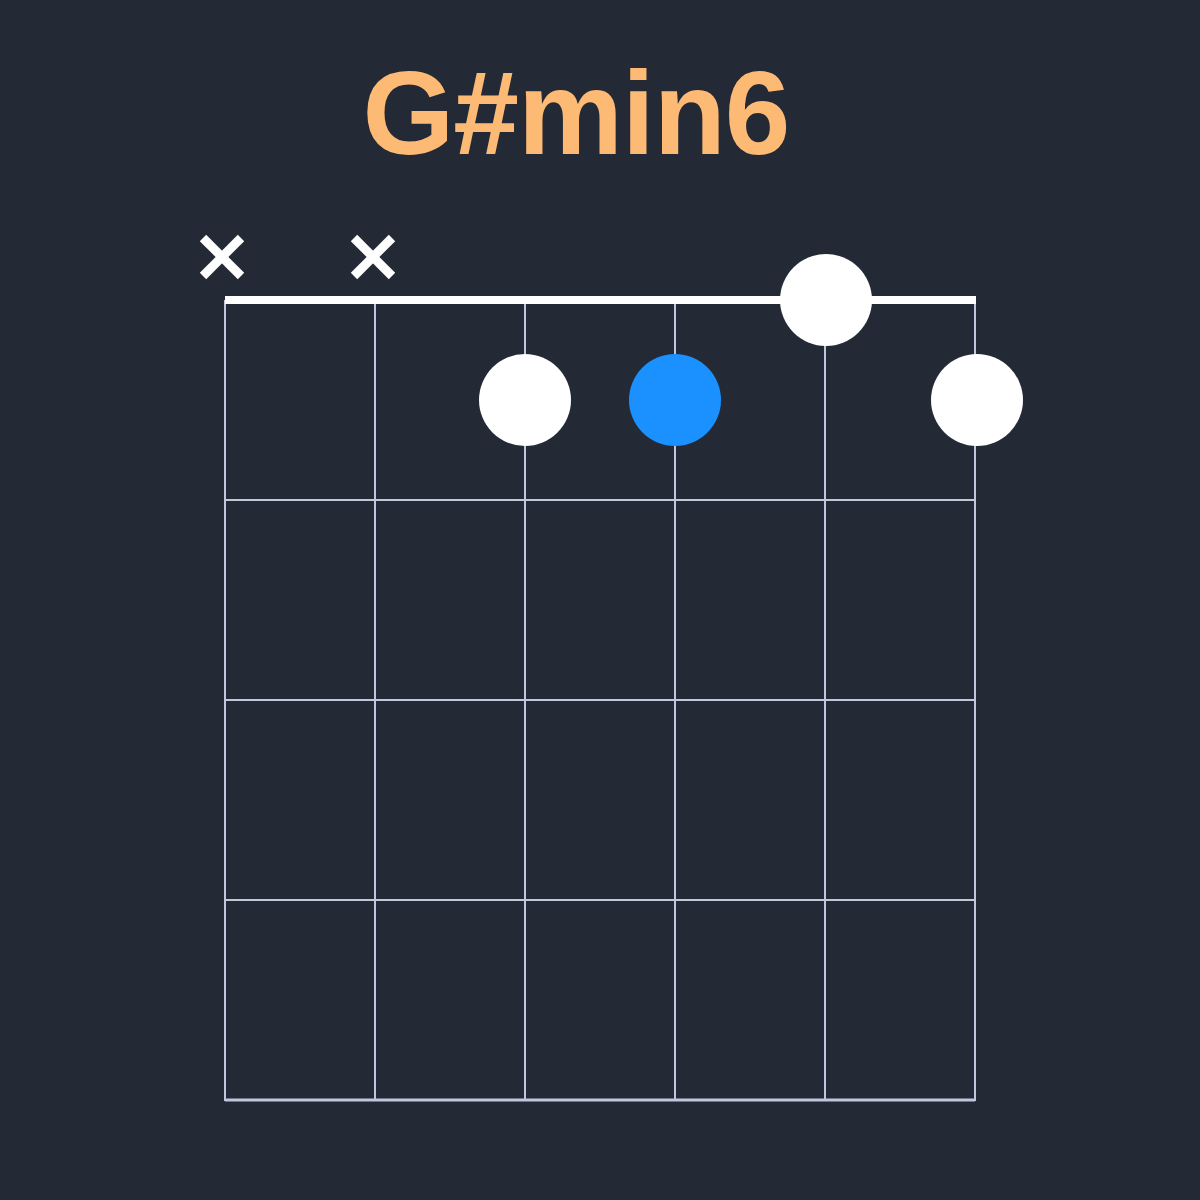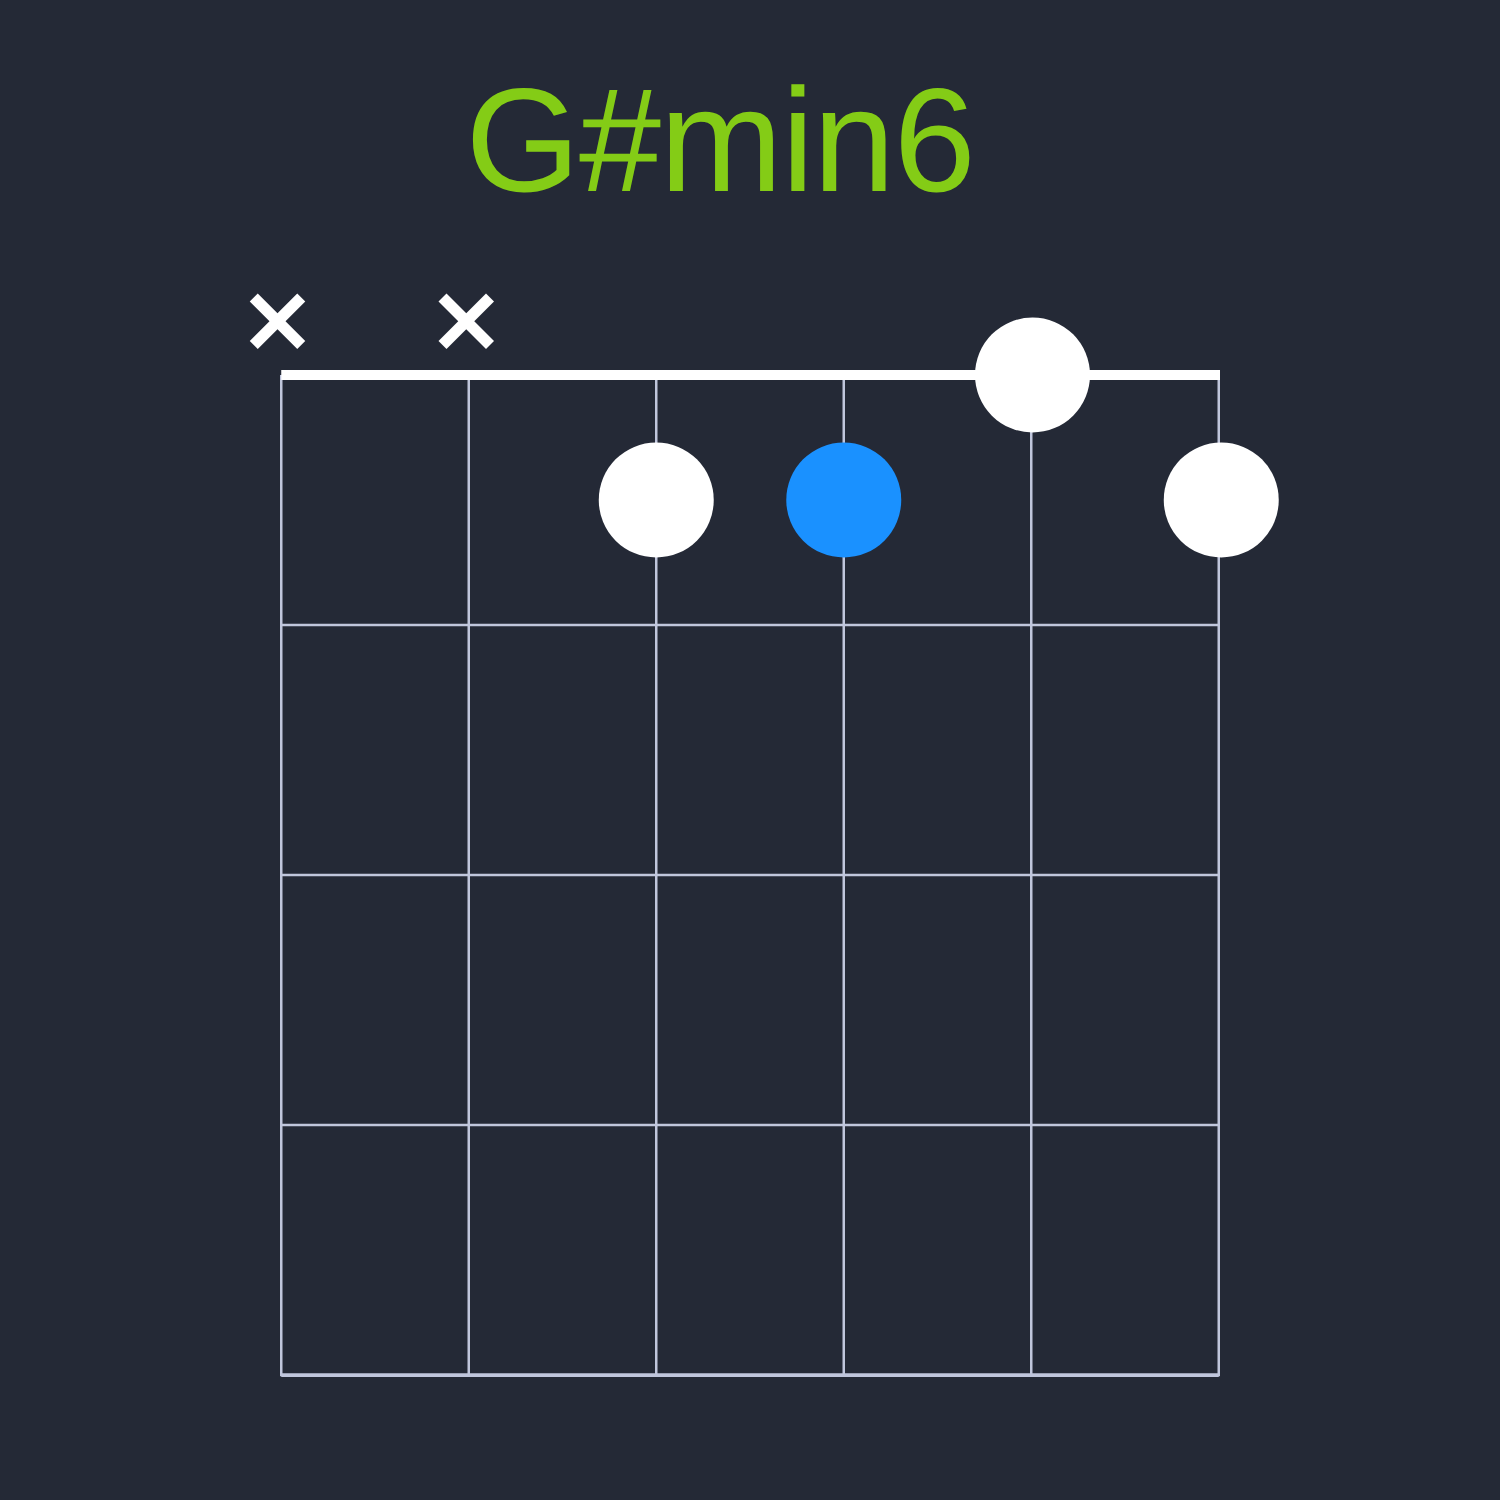--- a/index.html
+++ b/index.html
@@ -1,17 +1,17 @@
 <!DOCTYPE html>
 <html><head>
 <meta charset="utf-8">
 <style>
   html, body { margin: 0; padding: 0; }
   body { width: 1200px; height: 1200px; background: #242936; position: relative; overflow: hidden; font-family: "Liberation Sans", sans-serif; }
-  .title { position: absolute; left: 0; top: 48px; width: 1152px; text-align: center; color: #84cc16; font-weight: normal; font-size: 118px; line-height: 130px; letter-spacing: -1px; }
+  .title { position: absolute; left: 0; top: 48px; width: 1152px; text-align: center; color: #fdba74; font-weight: bold; font-size: 118px; line-height: 130px; letter-spacing: -1px; }
   svg.diagram { position: absolute; left: 0; top: 0; }
 </style>
 </head>
 <body>
 
 <div class="title">G#min6</div>
 
 <svg class="diagram" width="1200" height="1200" viewBox="0 0 1200 1200">
   <g stroke="#c0c6dc" stroke-width="2" fill="none">
 

